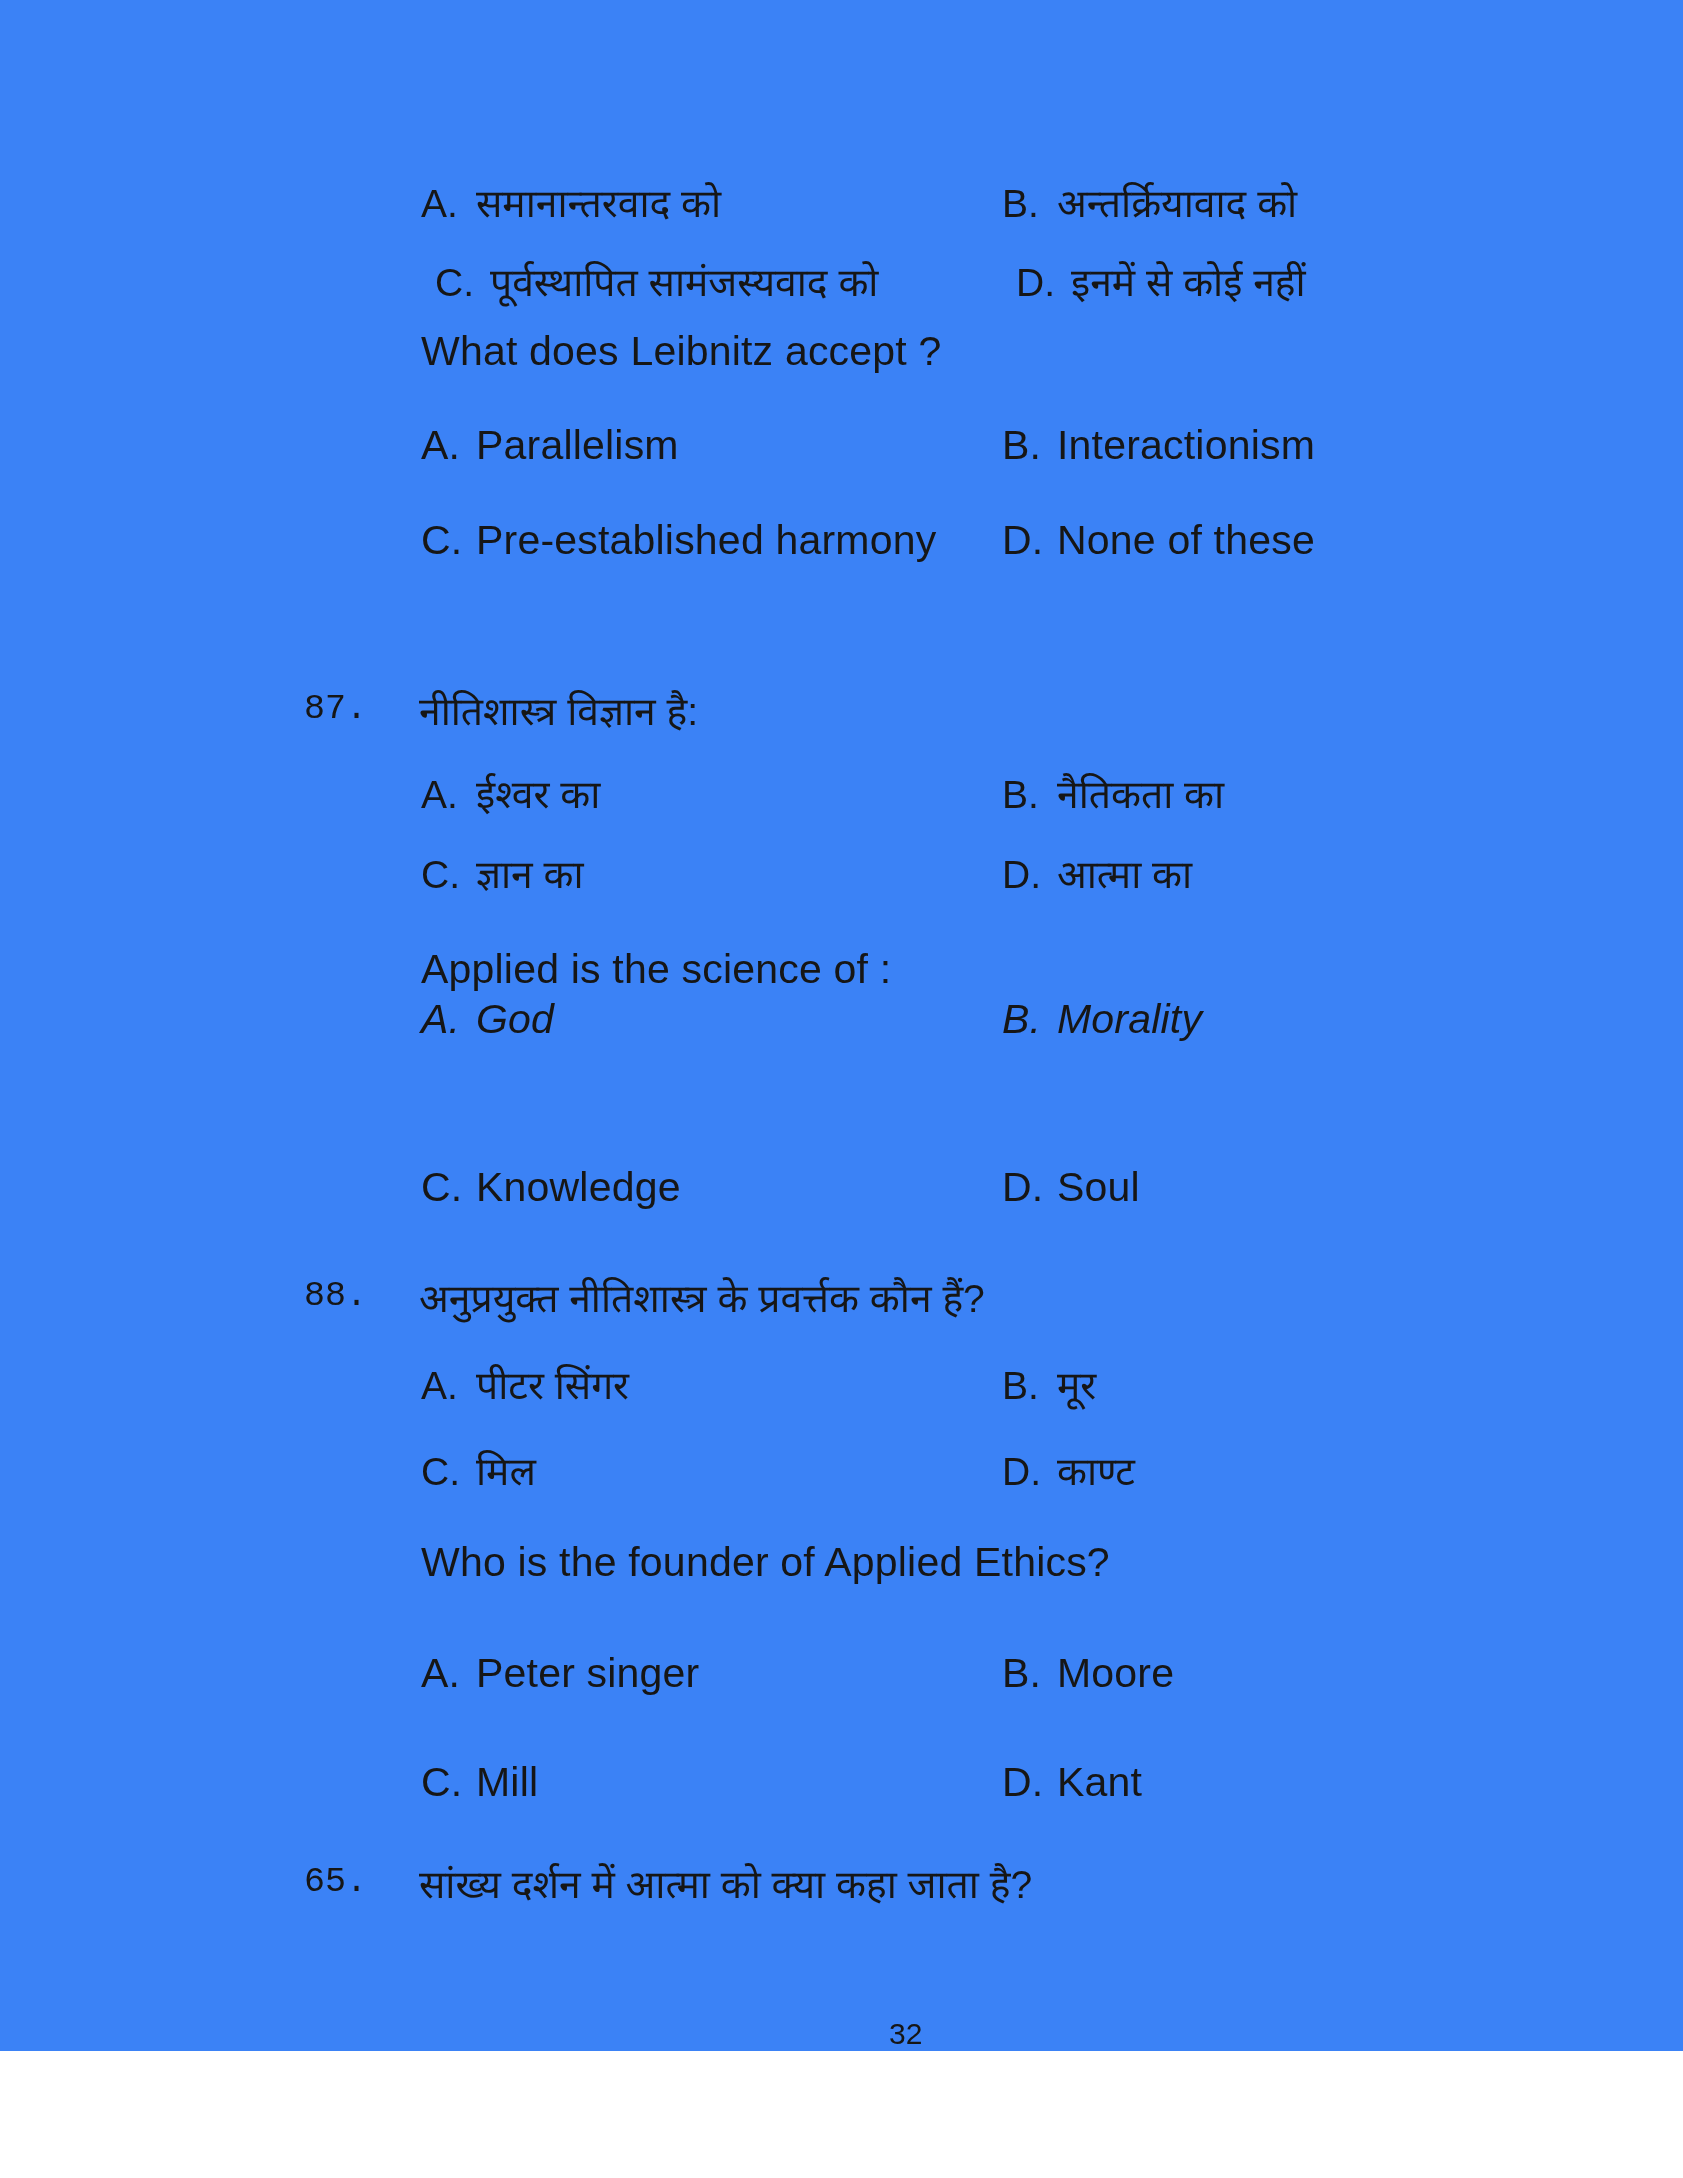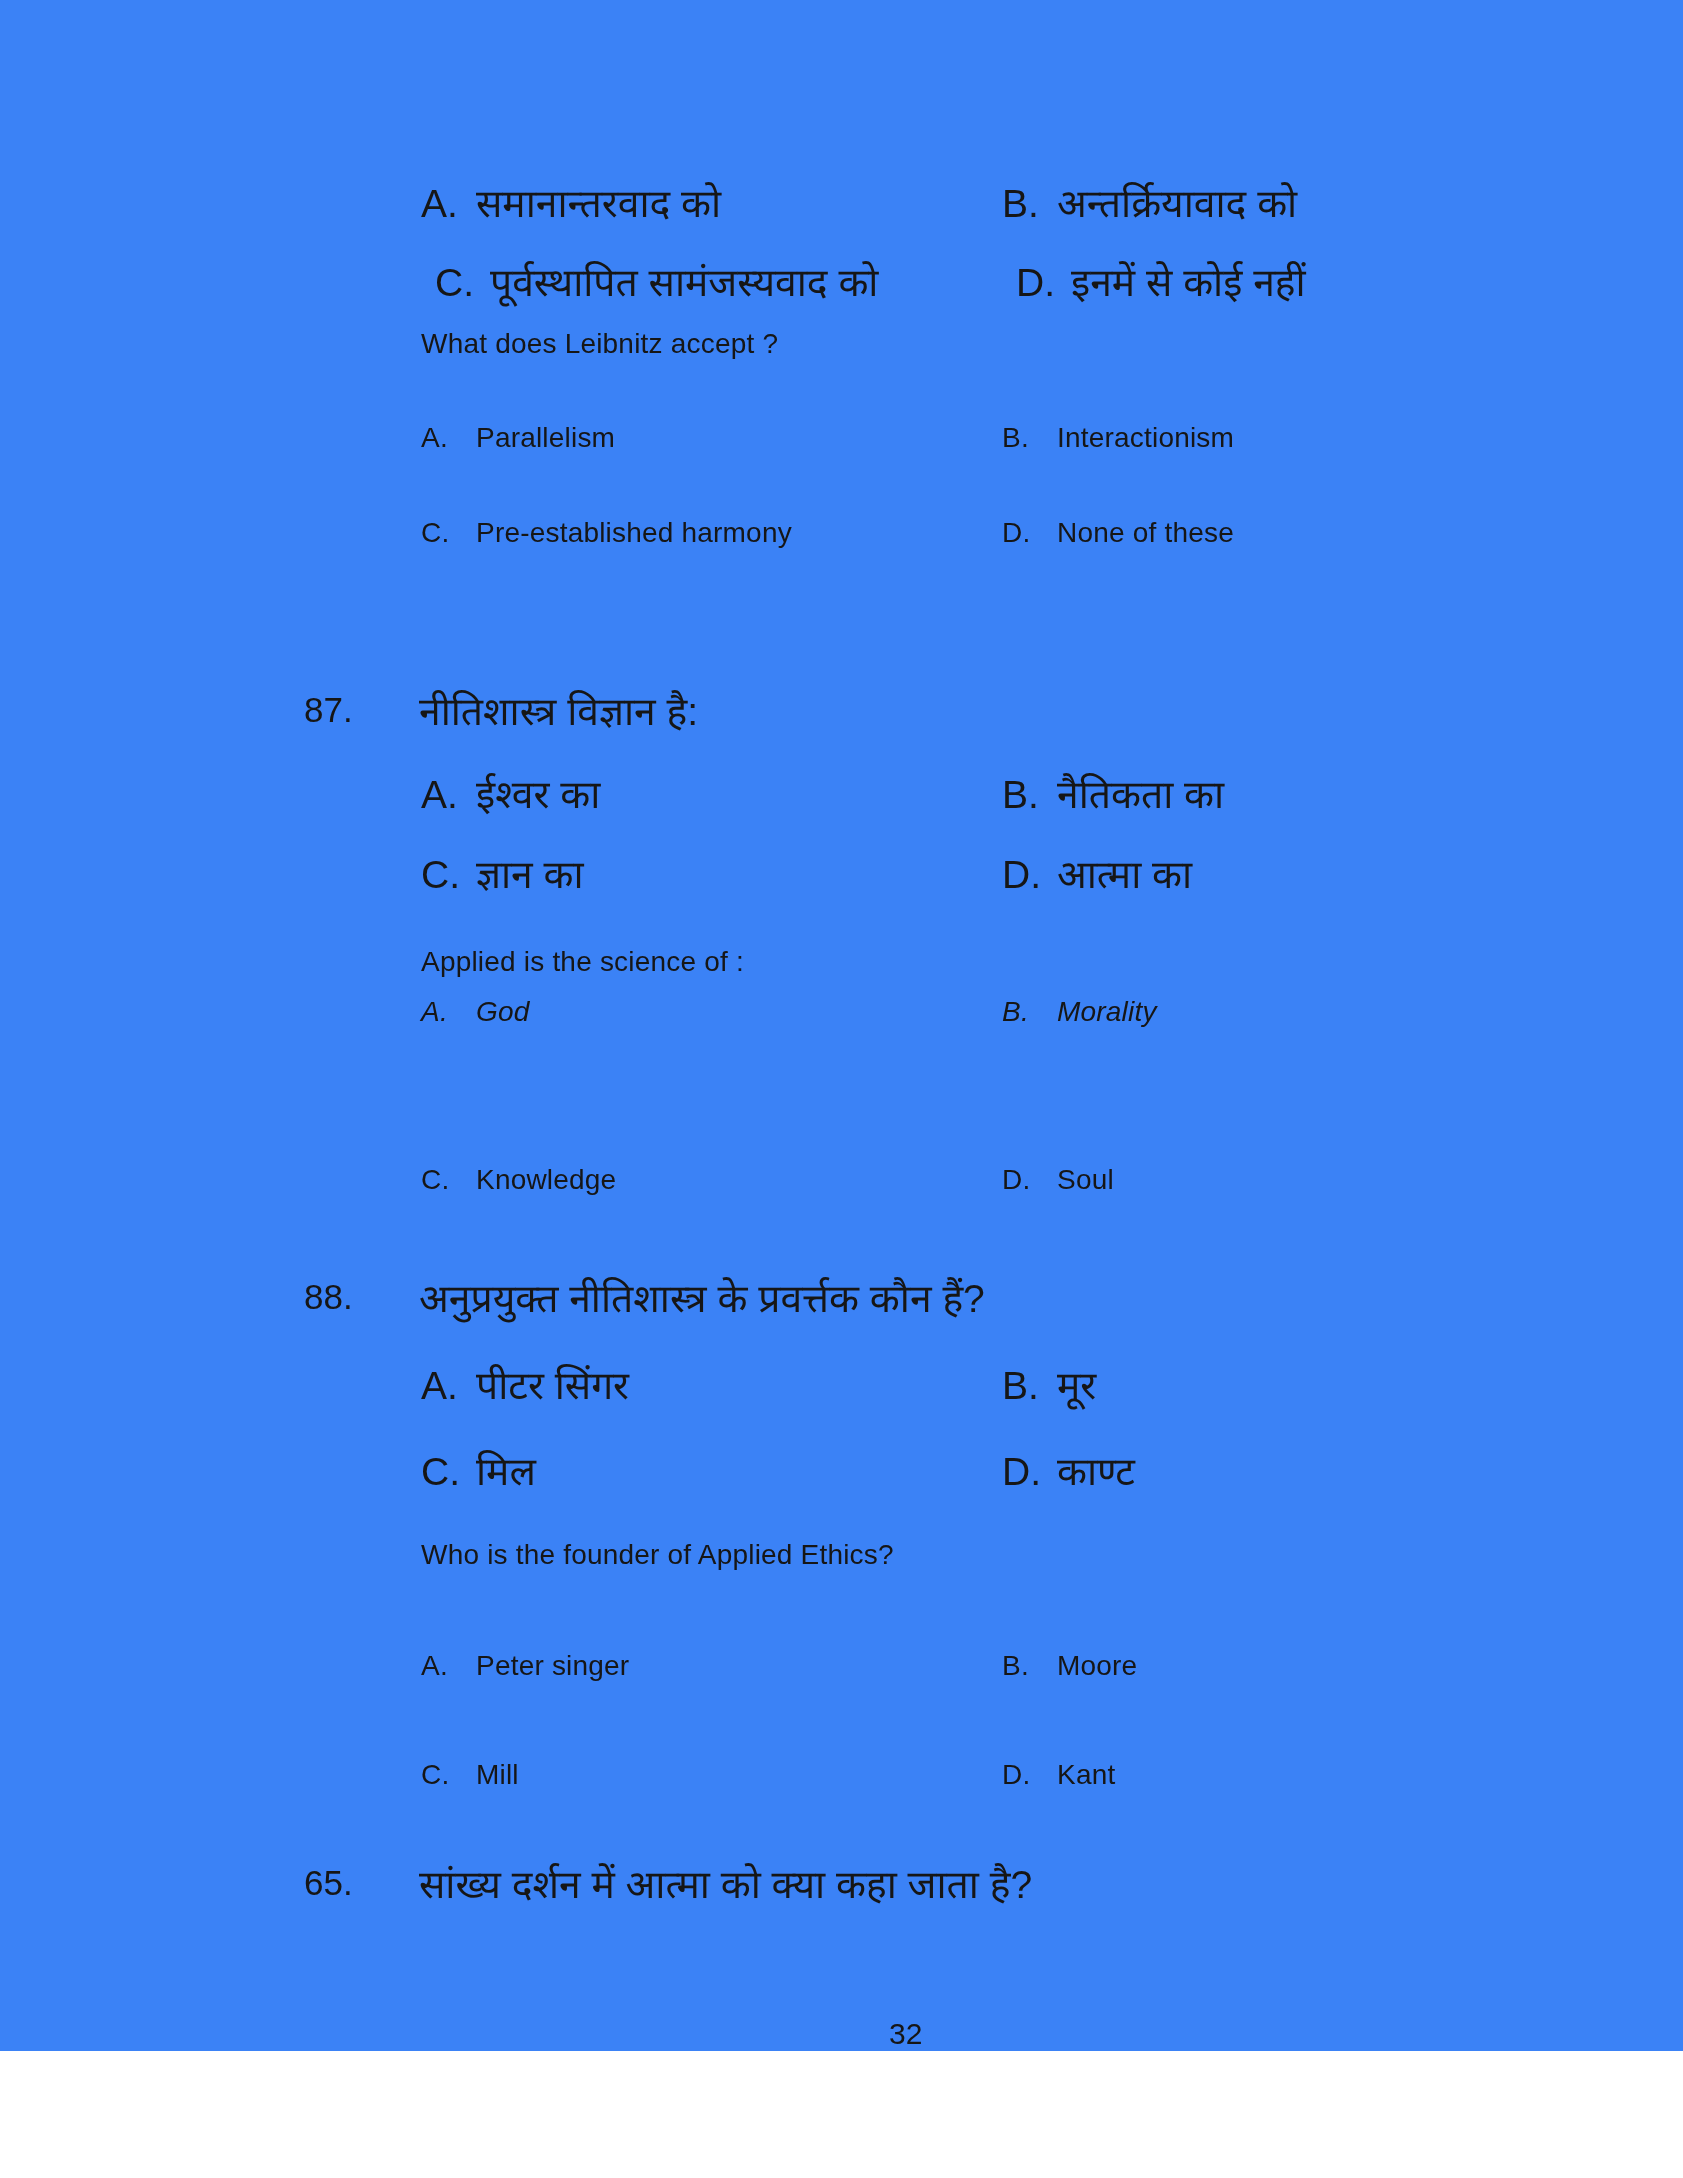--- a/index.html
+++ b/index.html
@@ -7,29 +7,29 @@
     position: relative;
     width: 1683px;
     height: 2051px;
     background: #3b82f6;
     font-family: "Liberation Sans", "DejaVu Sans", sans-serif;
     color: #161616;
     overflow: hidden;
   }
   .line { position: absolute; white-space: nowrap; line-height: 1.18; }
   .hi  { font-size: 39px; }
-  .en  { font-size: 28px; letter-spacing: 0.2px; }
+  .en  { font-size: 41px; letter-spacing: 0.2px; }
   .num { font-size: 35px; }
   .pgn { font-size: 30px; margin-left: 36px; }
   .lbl { display: inline-block; min-width: 55px; }
 
   
   .ca { left: 421px; }   
   .cb { left: 1002px; }  
-  .cn { left: 304px; }   
+  .cn { left: 304px; font-family: Liberation Mono, monospace; }   
   .cq { left: 419px; }   
   .cp { left: 853px; }   
 
   
   .r1  { top: 181px; }
   .r2  { top: 260px; margin-left: 14px; }
   .r3  { top: 327px; }
   .r4  { top: 421px; }
   .r5  { top: 516px; }
   .r6  { top: 689px; }

